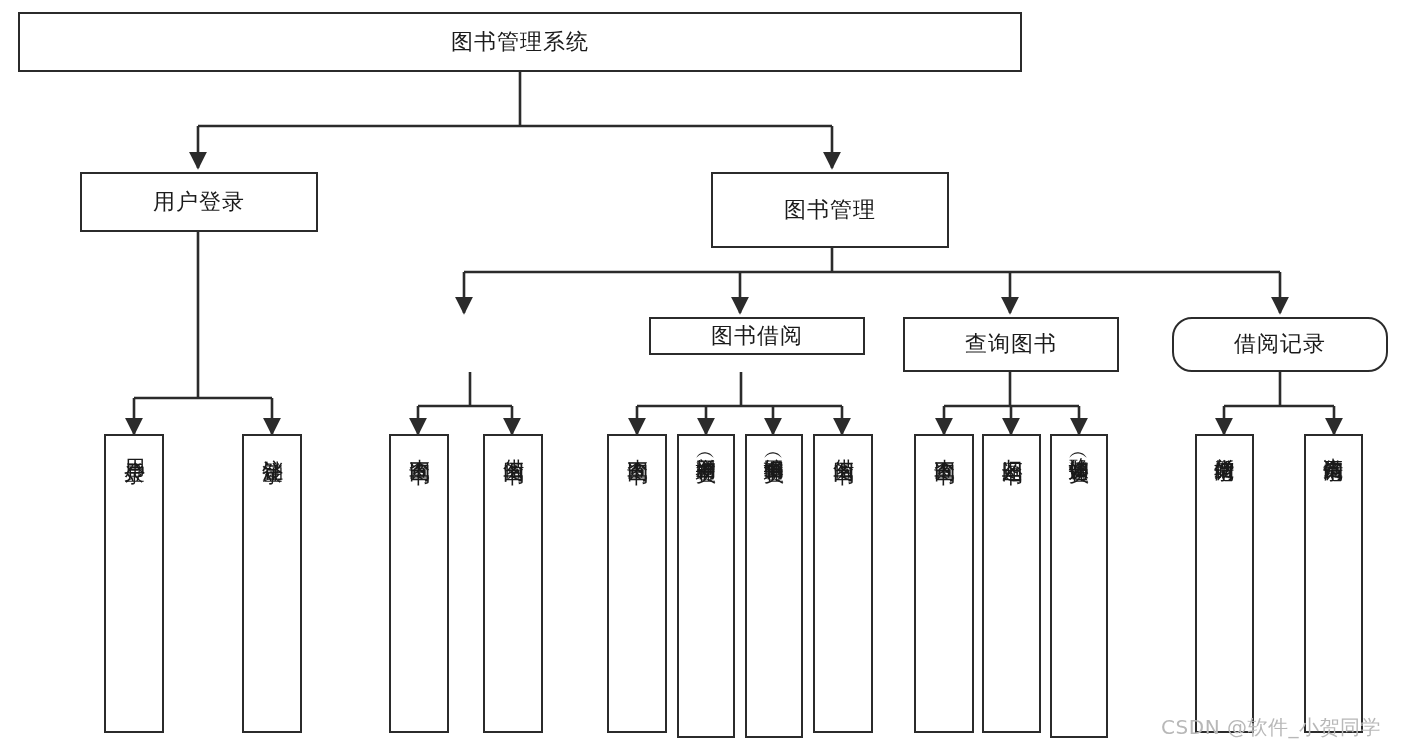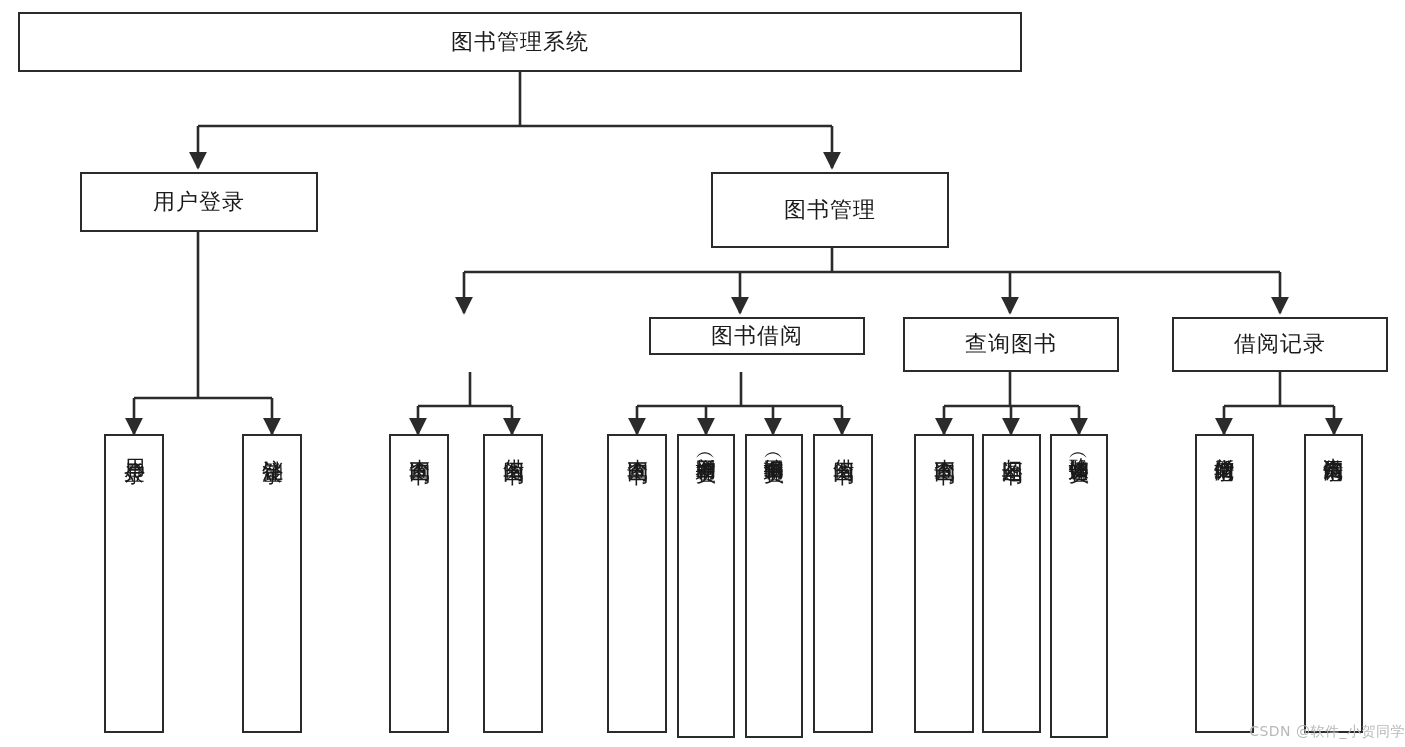--- a/index.html
+++ b/index.html
@@ -60,23 +60,23 @@
     letter-spacing: 2px;
     text-align: center;
     white-space: nowrap;
   }
   .node.v.tall .label {
     font-size: 20px;
     letter-spacing: 1px;
   }
   #watermark {
     position: absolute;
-    right: 0;
+    right: 24px;
     bottom: 6px;
-    font-size: 14px;
+    font-size: 20px;
     color: #b8b8b8;
     letter-spacing: 0.5px;
     white-space: nowrap;
     user-select: none;
   }
 </style>
 </head>
 <body>
 
 <div id="canvas">
@@ -141,21 +141,21 @@
   <div class="node h" style="left:711px; top:172px; width:238px; height:76px;">
     <span class="label">图书管理</span>
   </div>
 
   <div class="node h" style="left:633px; top:317px; width:216px; height:38px;margin-left:16px;">
     <span class="label">图书借阅</span>
   </div>
   <div class="node h" style="left:903px; top:317px; width:216px; height:55px;">
     <span class="label">查询图书</span>
   </div>
-  <div class="node h" style="left:1172px; top:317px; width:216px; height:55px;">
+  <div class="node h" style="left:1172px; top:317px; width:216px; height:55px;border-radius:20px;">
     <span class="label">借阅记录</span>
   </div>
 
   <div class="node v" style="left:104px; top:434px; width:60px; height:299px;">
     <span class="label">用户登录</span>
   </div>
   <div class="node v" style="left:242px; top:434px; width:60px; height:299px;">
     <span class="label">注销登录</span>
   </div>
 

